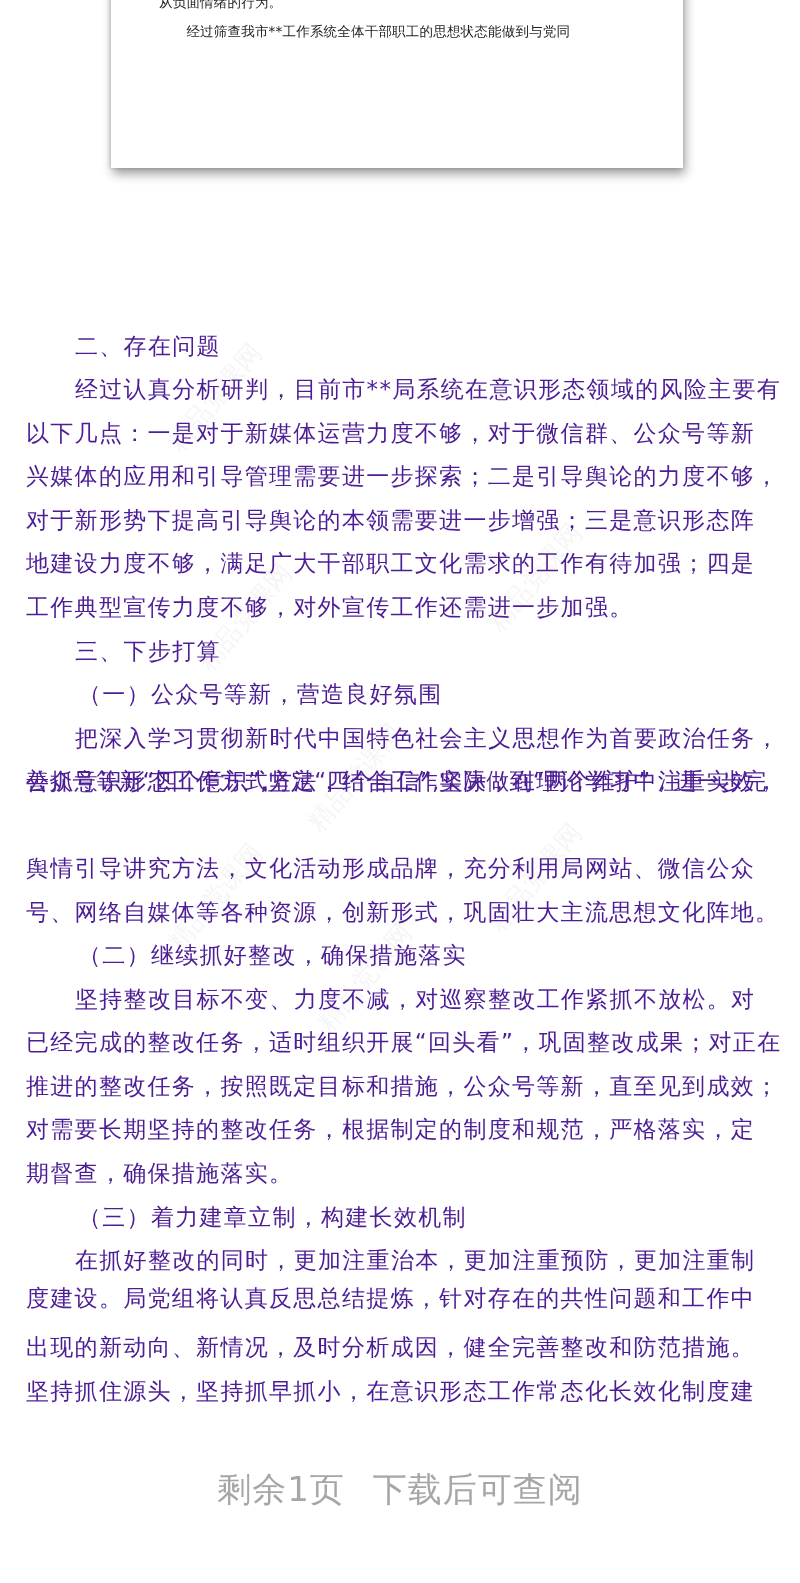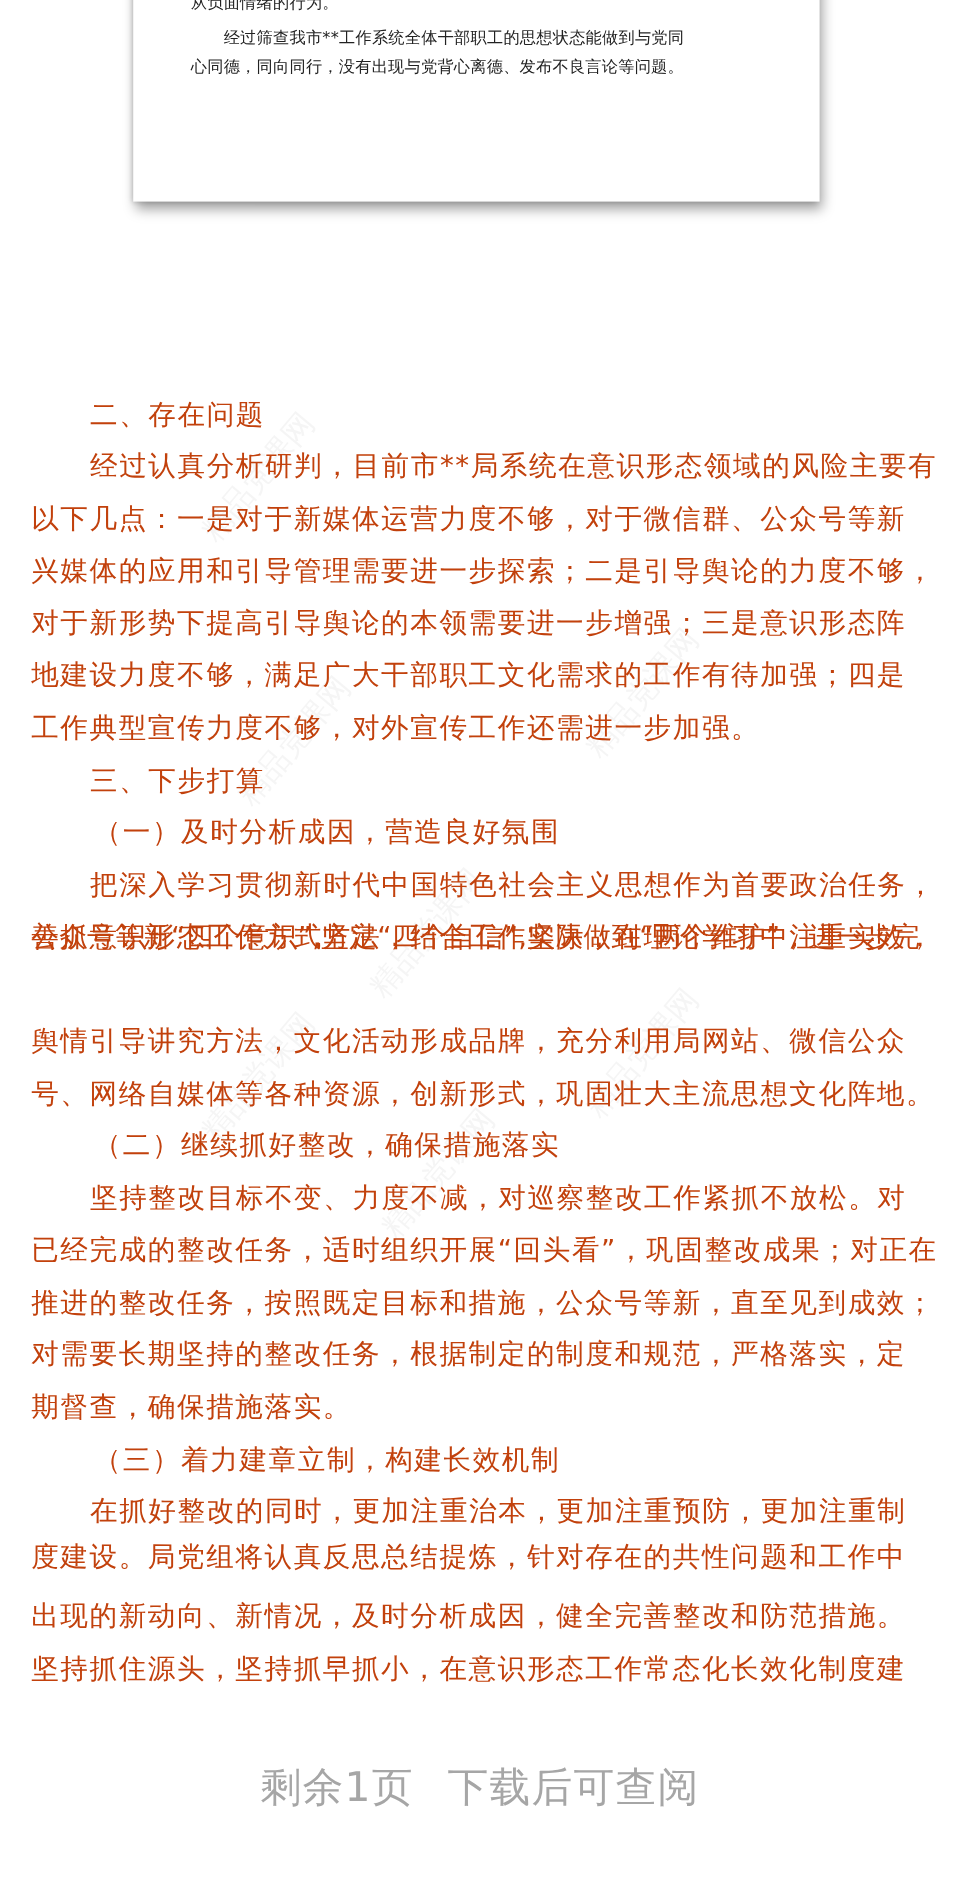--- a/index.html
+++ b/index.html
@@ -12,63 +12,62 @@
     .card {
       position: absolute; left: 111px; top: -40px; width: 572px; height: 208px;
       background: #ffffff;
       box-shadow: 2px 6px 10px rgba(0,0,0,0.38), -1px 0 4px rgba(0,0,0,0.18);
     }
     .card-line {
       position: absolute; left: 48px; font-size: 13.5px; color: #222;
       white-space: nowrap; letter-spacing: 0.2px;
     }
     .body-line {
-      position: absolute; left: 26px; font-size: 23px; color: #c2410c;
+      position: absolute; left: 26px; font-size: 23px; color: #4c1d95;
       white-space: nowrap; letter-spacing: 1.3px; line-height: 1;
     }
     .indent { left: 75px; }
     .sub-indent { left: 78px; }
     .watermark {
       position: absolute; font-size: 26px; color: rgba(120,120,120,0.07);
       transform: rotate(-50deg); white-space: nowrap; pointer-events: none;
     }
     .footer-note {
       position: absolute; top: 1467px; left: 0; width: 800px; text-align: center;
       font-size: 34px; color: #a6a6a6; letter-spacing: 1px; word-spacing: 14px;
     }
     .footer-note span { margin: 0 14px; }
   </style>
 </head>
 <body>
 
 <div class="card">
   <div class="card-line" style="top:34px;">从负面情绪的行为。</div>
   <div class="card-line" style="top:63px;">　　经过筛查我市**工作系统全体干部职工的思想状态能做到与党同</div>
-  <div class="card-line" style="top:87px;">心同德，同向同行，没有出现与党背心离德、发布不良言论等问题。</div>
 </div>
 
 <div class="watermark" style="left:150px; top:380px;">精品党课网</div>
 <div class="watermark" style="left:470px; top:560px;">精品党课网</div>
 <div class="watermark" style="left:180px; top:600px;">精品党课网</div>
 <div class="watermark" style="left:290px; top:760px;">精品党课网</div>
 <div class="watermark" style="left:470px; top:860px;">精品党课网</div>
 <div class="watermark" style="left:150px; top:880px;">精品党课网</div>
 <div class="watermark" style="left:300px; top:960px;">精品党课网</div>
 
 <div class="body-line indent" style="top:335px;">二、存在问题</div>
 <div class="body-line indent" style="top:378px;">经过认真分析研判，目前市**局系统在意识形态领域的风险主要有</div>
 <div class="body-line" style="top:422px;">以下几点：一是对于新媒体运营力度不够，对于微信群、公众号等新</div>
 <div class="body-line" style="top:465px;">兴媒体的应用和引导管理需要进一步探索；二是引导舆论的力度不够，</div>
 <div class="body-line" style="top:509px;">对于新形势下提高引导舆论的本领需要进一步增强；三是意识形态阵</div>
 <div class="body-line" style="top:552px;">地建设力度不够，满足广大干部职工文化需求的工作有待加强；四是</div>
 <div class="body-line" style="top:596px;">工作典型宣传力度不够，对外宣传工作还需进一步加强。</div>
 
 <div class="body-line indent" style="top:640px;">三、下步打算</div>
 
-<div class="body-line sub-indent" style="top:683px;">（一）及时分析成因，营造良好氛围</div>
+<div class="body-line sub-indent" style="top:683px;">（一）公众号等新，营造良好氛围</div>
 <div class="body-line indent" style="top:727px;">把深入学习贯彻新时代中国特色社会主义思想作为首要政治任务，</div>
 <div class="body-line" style="top:770px; letter-spacing:0.3px;">公众号等新“四个意识”,坚定“四个自信”,坚决做到“两个维护”，进一步完</div>
 <div class="body-line" style="top:770px;">善抓意识形态工作方式方法，结合工作实际，在理论学习中注重实效，</div>
 <div class="body-line" style="top:857px;">舆情引导讲究方法，文化活动形成品牌，充分利用局网站、微信公众</div>
 <div class="body-line" style="top:901px;">号、网络自媒体等各种资源，创新形式，巩固壮大主流思想文化阵地。</div>
 
 <div class="body-line sub-indent" style="top:944px;">（二）继续抓好整改，确保措施落实</div>
 <div class="body-line indent" style="top:988px;">坚持整改目标不变、力度不减，对巡察整改工作紧抓不放松。对</div>
 <div class="body-line" style="top:1031px;">已经完成的整改任务，适时组织开展“回头看”，巩固整改成果；对正在</div>
 <div class="body-line" style="top:1075px;">推进的整改任务，按照既定目标和措施，公众号等新，直至见到成效；</div>

